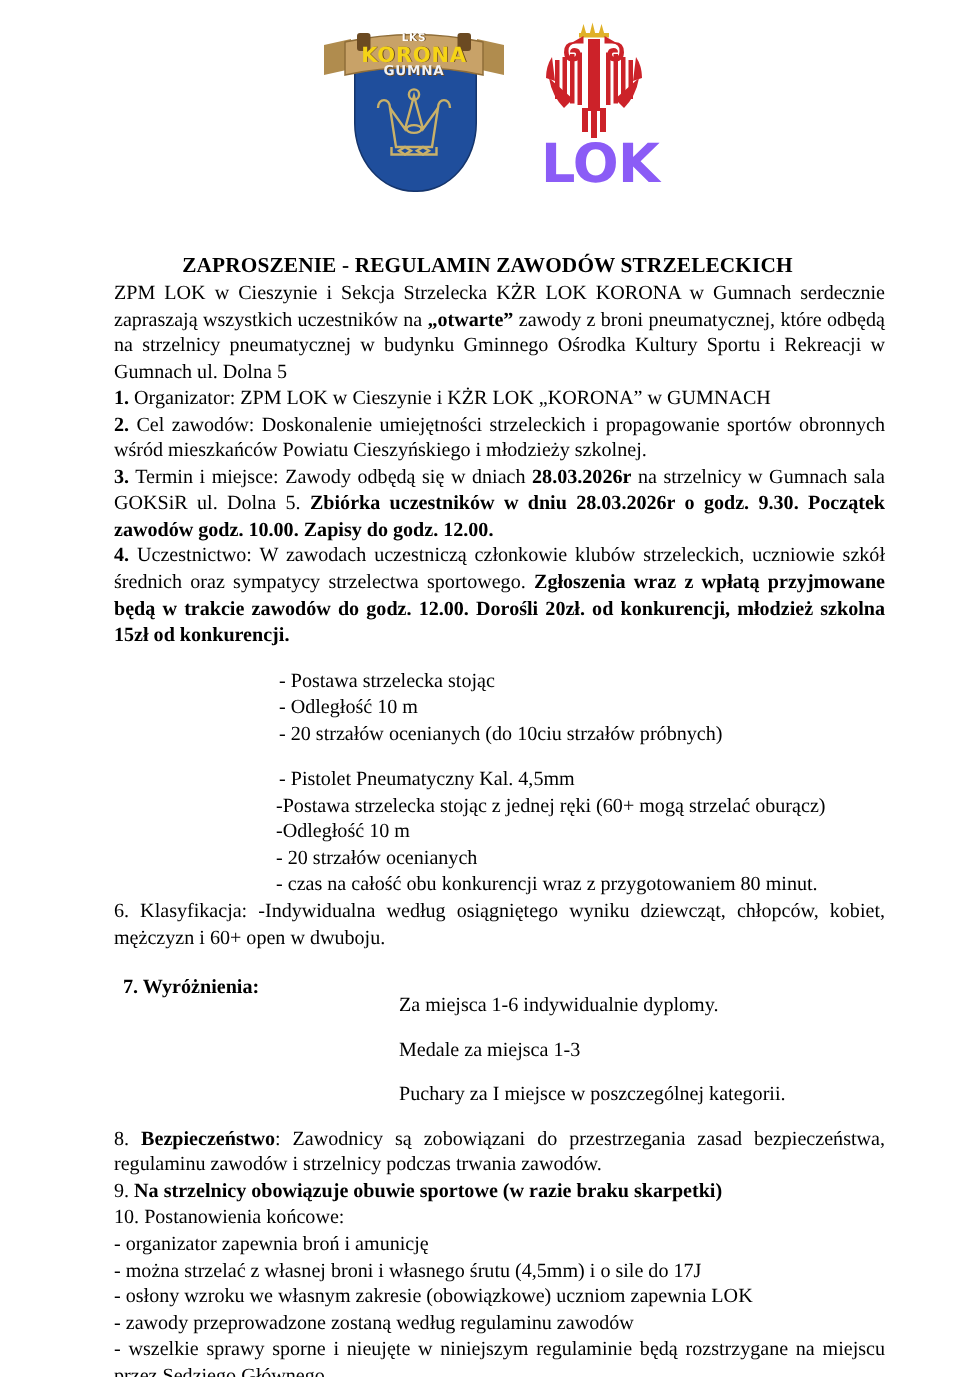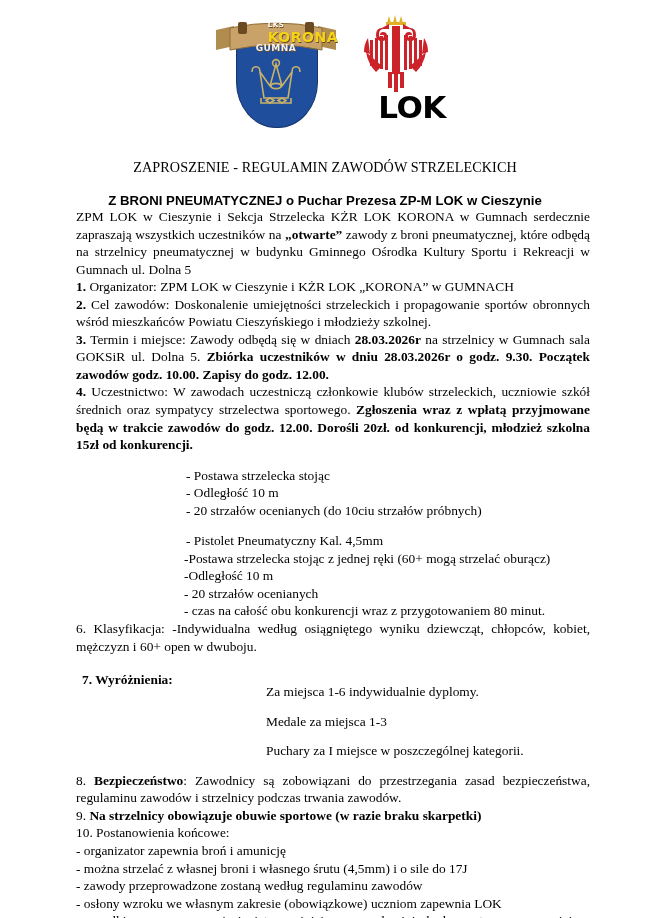--- a/index.html
+++ b/index.html
@@ -74,21 +74,20 @@
   }
   .banner-lks {
     top: 6px;
     font-size: 7px;
     color: #ffffff;
   }
   .banner-korona {
     top: 14px;
     font-size: 14px;
     color: #f5d416;
-    text-align: right;
   }
   .banner-gumna {
     top: 28px;
     font-size: 9px;
     color: #f2f2f2;
   }
 
   .lok-logo {
     position: relative;
     width: 80px;
@@ -96,40 +95,40 @@
   }
   .lok-eagle {
     position: absolute;
     left: 2px;
     top: 0;
     width: 76px;
     height: 82px;
   }
   .lok-word {
     position: absolute;
-    left: 16px;
+    left: 4px;
     top: 78px;
     width: 80px;
     text-align: center;
     font-family: "DejaVu Sans", sans-serif;
     font-weight: bold;
-    font-size: 31px;
+    font-size: 36px;
     line-height: 1;
-    color: #000000;
+    color: #8b5cf6;
     letter-spacing: -0.5px;
   }
 
   
   .title-main {
     text-align: center;
     font-family: "Liberation Serif", serif;
-    font-weight: normal;
+    font-weight: bold;
     font-size: 14.2px;
     letter-spacing: 0.1px;
-    margin-top: 31px;
+    margin-top: 41px;
   }
   .title-sub {
     text-align: center;
     font-family: "Liberation Sans", sans-serif;
     font-weight: bold;
     font-size: 13.2px;
     margin-top: 17px;
   }
 
   
@@ -235,21 +234,20 @@
           <path d="M42 58 h4 v16 h-4 z"></path>
           <path d="M36 58 h4 v20 h-4 z"></path>
         </g>
       </svg>
       <div class="lok-word">LOK</div>
     </div>
 
   </div>
 
   <div class="title-main">ZAPROSZENIE - REGULAMIN ZAWODÓW STRZELECKICH</div>
-  <div class="title-sub">Z BRONI PNEUMATYCZNEJ o Puchar Prezesa ZP-M LOK w Cieszynie</div>
 
   <div class="content">
 
     <p class="j intro"><span>ZPM LOK w Cieszynie i Sekcja Strzelecka KŻR LOK KORONA w Gumnach serdecznie zapraszają wszystkich uczestników na </span><b>„otwarte”</b><span> zawody z broni pneumatycznej, które odbędą na strzelnicy pneumatycznej w budynku Gminnego Ośrodka Kultury Sportu i Rekreacji w Gumnach ul. Dolna 5</span></p>
 
     <p class="j block"><b>1.</b><span> Organizator: ZPM LOK w Cieszynie i KŻR LOK „KORONA” w GUMNACH</span></p>
 
     <p class="j tight"><b>2.</b><span> Cel zawodów: Doskonalenie umiejętności strzeleckich i propagowanie sportów obronnych wśród mieszkańców Powiatu Cieszyńskiego i młodzieży szkolnej.</span></p>
 
     <p class="j tight"><b>3.</b><span> Termin i miejsce: Zawody odbędą się w dniach </span><b>28.03.2026r</b><span> na strzelnicy w Gumnach sala GOKSiR ul. Dolna 5. </span><b>Zbiórka uczestników w dniu 28.03.2026r o godz. 9.30. Początek zawodów godz. 10.00. Zapisy do godz. 12.00.</b></p>
@@ -279,18 +277,18 @@
       </div>
     </div>
 
     <p class="j block"><span>8. </span><b>Bezpieczeństwo</b><span>: Zawodnicy są zobowiązani do przestrzegania zasad bezpieczeństwa, regulaminu zawodów i strzelnicy podczas trwania zawodów.</span></p>
 
     <p class="listline tight"><span>9. </span><b>Na strzelnicy obowiązuje obuwie sportowe (w razie braku skarpetki)</b></p>
 
     <p class="listline tight">10. Postanowienia końcowe:</p>
     <p class="listline">- organizator zapewnia broń i amunicję</p>
     <p class="listline">- można strzelać z własnej broni i własnego śrutu (4,5mm) i o sile do 17J</p>
+    <p class="listline">- osłony wzroku we własnym zakresie (obowiązkowe) uczniom zapewnia LOK</p>
     <p class="listline">- zawody przeprowadzone zostaną według regulaminu zawodów</p>
-    <p class="listline">- osłony wzroku we własnym zakresie (obowiązkowe) uczniom zapewnia LOK</p>
     <p class="j">- wszelkie sprawy sporne i nieujęte w niniejszym regulaminie będą rozstrzygane na miejscu przez Sędziego Głównego.</p>
 
   </div>
 </div>
 
 </body></html>

